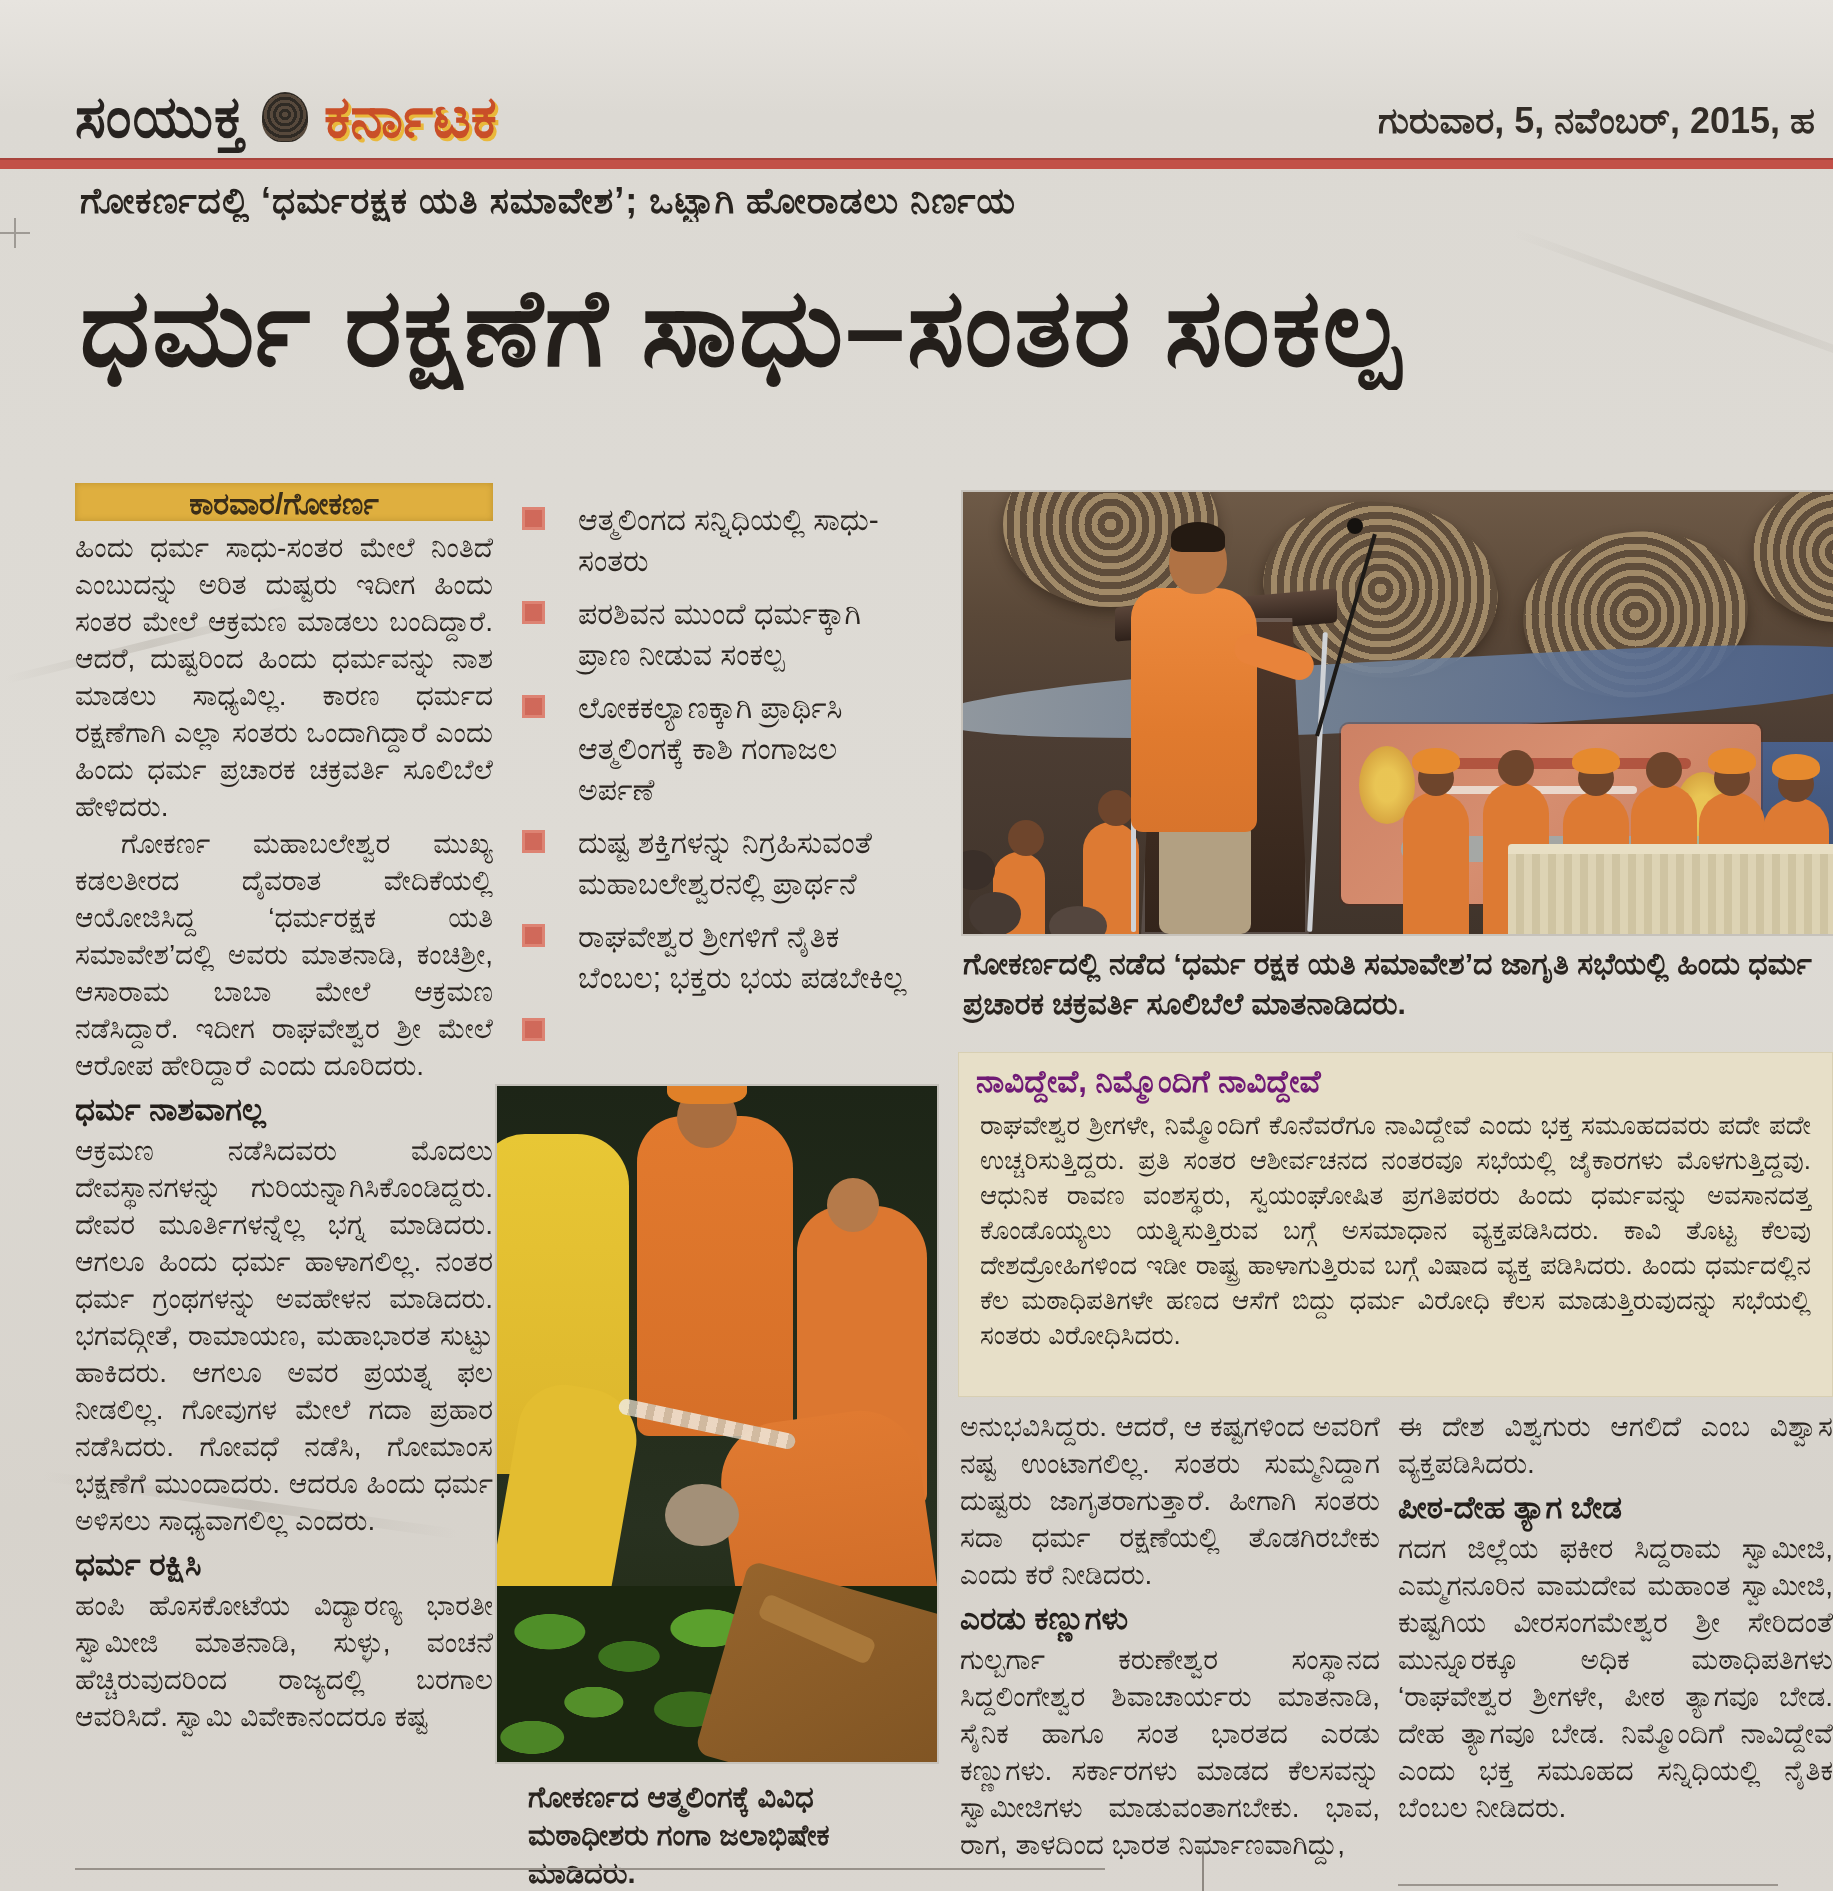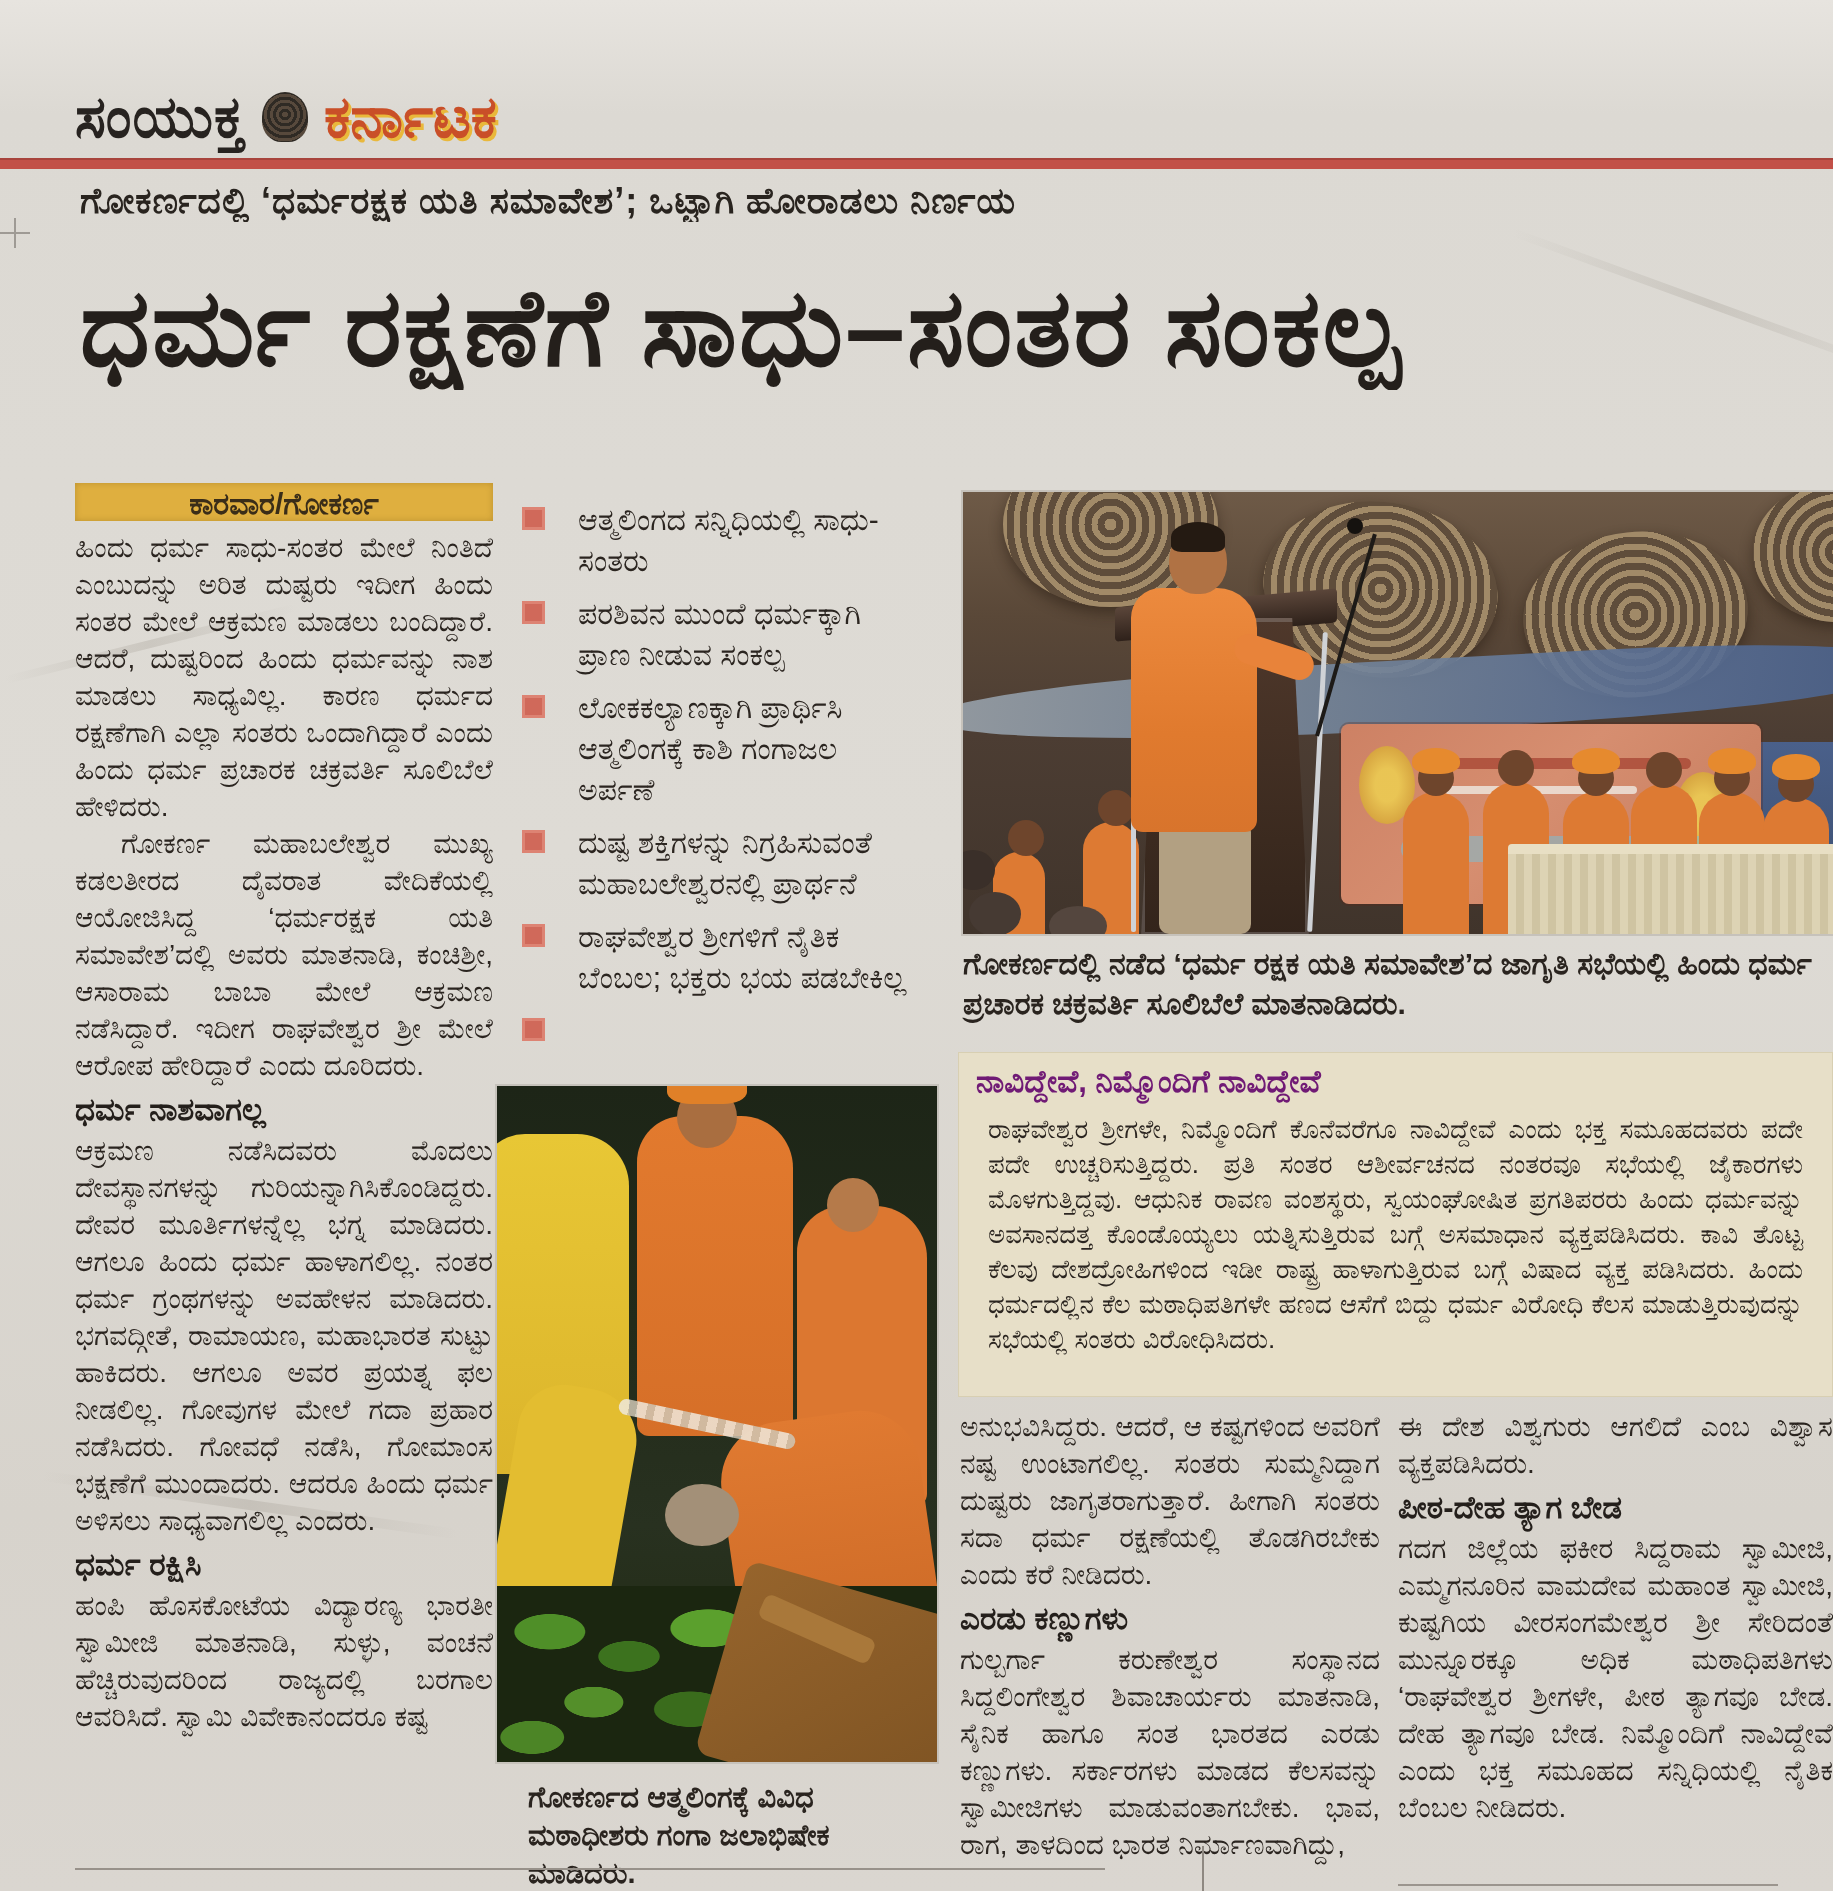--- a/index.html
+++ b/index.html
@@ -46,21 +46,21 @@
   .col-bright{position:absolute;left:1398px;top:1408px;width:435px;height:478px;overflow:hidden;}
 
   .bullets{list-style:none;margin:16px;padding:0;}
   .bullets li{position:relative;padding-left:62px;font-size:30px;line-height:41px;margin-bottom:12px;color:#2b2520;}
   .sq{position:absolute;left:6px;top:8px;width:23px;height:23px;background:#d0695a;box-shadow:inset 0 0 0 3px #dd8373;}
 
   
   .hibox{position:absolute;left:958px;top:1052px;width:875px;height:345px;background:#e7dfc8;
     padding:10px 18px;box-sizing:border-box;overflow:hidden;box-shadow:0 0 0 1px #d8cfb2 inset;}
   .hibox h3{margin:2px 0 8px 0;font-size:31px;font-weight:800;color:#701a75;}
-  .hibox p{margin:12px;font-size:26px;line-height:35px;text-align:justify;color:#2b2520;}
+  .hibox p{margin:4px;font-size:26px;line-height:35px;text-align:justify;color:#2b2520;}
 
   
   .caption{font-weight:700;color:#2a241f;}
   .cap1{position:absolute;left:963px;top:944px;width:870px;font-size:30px;line-height:40px;}
   .cap2{position:absolute;left:528px;top:1778px;width:414px;font-size:29px;line-height:38px;}
   .bottom-rule{position:absolute;left:75px;top:1868px;width:1030px;height:2px;background:#97918a;}
   .bottom-rule2{position:absolute;left:1398px;top:1884px;width:380px;height:2px;background:#9b958e;}
   .bdiv{position:absolute;left:1202px;top:1846px;width:2px;height:45px;background:#8e8881;}
 
   
@@ -149,20 +149,21 @@
   <div class="crease c2"></div>
   <div class="crease c3"></div>
   <div class="regmark"></div>
 
   <header class="masthead">
     <div class="mast-left">
       <span class="mast-black">ಸಂಯುಕ್ತ</span>
       <span class="mast-logo"></span>
       <span class="mast-red">ಕರ್ನಾಟಕ</span>
     </div>
+    <div class="mast-date">ಗುರುವಾರ, 5, ನವೆಂಬರ್, 2015, ಹ</div>
   </header>
   <div class="red-rule"></div>
 
   <div class="kicker">ಗೋಕರ್ಣದಲ್ಲಿ ‘ಧರ್ಮರಕ್ಷಕ ಯತಿ ಸಮಾವೇಶ’; ಒಟ್ಟಾಗಿ ಹೋರಾಡಲು ನಿರ್ಣಯ</div>
   <h1 class="headline">ಧರ್ಮ ರಕ್ಷಣೆಗೆ ಸಾಧು–ಸಂತರ ಸಂಕಲ್ಪ</h1>
 
   <section class="col-left">
     <div class="dateline">ಕಾರವಾರ/ಗೋಕರ್ಣ</div>
     <p class="body">ಹಿಂದು ಧರ್ಮ ಸಾಧು-ಸಂತರ ಮೇಲೆ ನಿಂತಿದೆ ಎಂಬುದನ್ನು ಅರಿತ ದುಷ್ಟರು ಇದೀಗ ಹಿಂದು ಸಂತರ ಮೇಲೆ ಆಕ್ರಮಣ ಮಾಡಲು ಬಂದಿದ್ದಾರೆ. ಆದರೆ, ದುಷ್ಟರಿಂದ ಹಿಂದು ಧರ್ಮವನ್ನು ನಾಶ ಮಾಡಲು ಸಾಧ್ಯವಿಲ್ಲ. ಕಾರಣ ಧರ್ಮದ ರಕ್ಷಣೆಗಾಗಿ ಎಲ್ಲಾ ಸಂತರು ಒಂದಾಗಿದ್ದಾರೆ ಎಂದು ಹಿಂದು ಧರ್ಮ ಪ್ರಚಾರಕ ಚಕ್ರವರ್ತಿ ಸೂಲಿಬೆಲೆ ಹೇಳಿದರು.</p>
     <p class="body indent">ಗೋಕರ್ಣ ಮಹಾಬಲೇಶ್ವರ ಮುಖ್ಯ ಕಡಲತೀರದ ದೈವರಾತ ವೇದಿಕೆಯಲ್ಲಿ ಆಯೋಜಿಸಿದ್ದ ‘ಧರ್ಮರಕ್ಷಕ ಯತಿ ಸಮಾವೇಶ’ದಲ್ಲಿ ಅವರು ಮಾತನಾಡಿ, ಕಂಚಿಶ್ರೀ, ಆಸಾರಾಮ ಬಾಬಾ ಮೇಲೆ ಆಕ್ರಮಣ ನಡೆಸಿದ್ದಾರೆ. ಇದೀಗ ರಾಘವೇಶ್ವರ ಶ್ರೀ ಮೇಲೆ ಆರೋಪ ಹೇರಿದ್ದಾರೆ ಎಂದು ದೂರಿದರು.</p>

